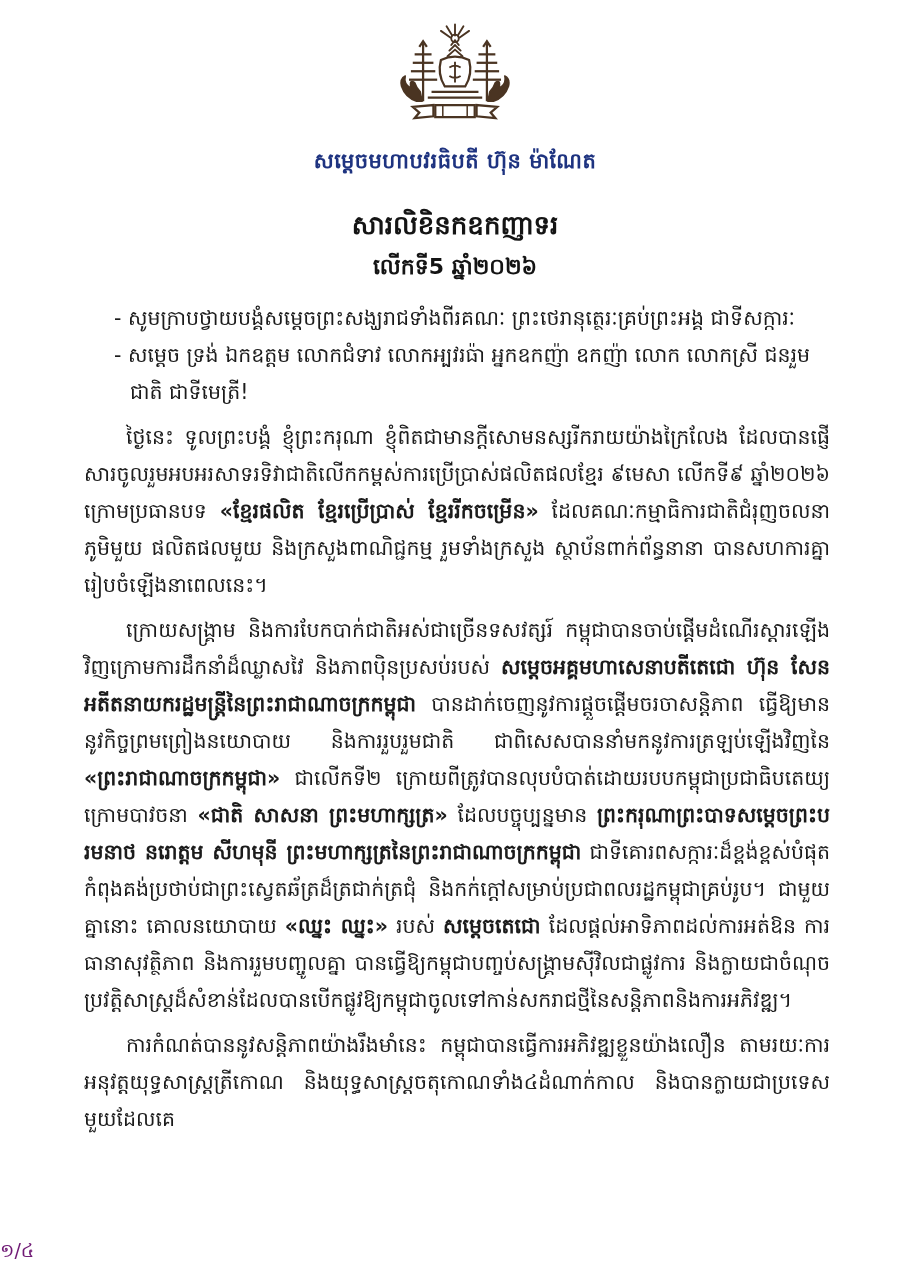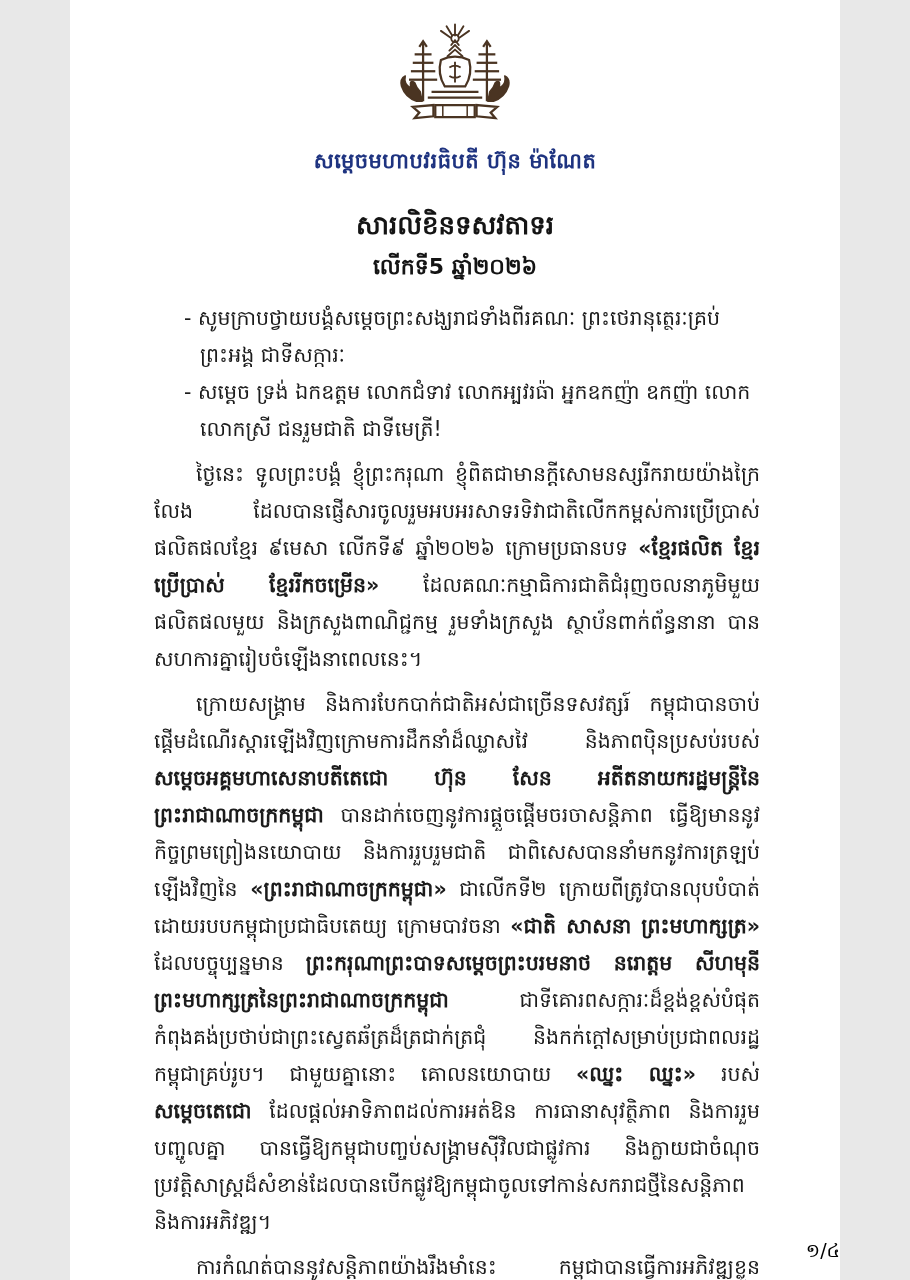--- a/index.html
+++ b/index.html
@@ -1,18 +1,18 @@
 <!DOCTYPE html>
 <html lang="km"><head>
 <meta charset="utf-8">
 <style>
   html,body{margin:0;padding:0;background:#e8e8e8;}
   .page{
     position:relative;
-    width:770px;height:1280px;
+    width:910px;height:1280px;
     margin:0 auto;
     background:#ffffff;
     overflow:hidden;
     font-family:"DejaVu Sans", sans-serif;
     color:#1b1b1b;
     --lh-color:#1e3380;
     --emblem-color:#4a3422;
   }
   .emblem-wrap{ text-align:center; padding-top:22px; height:108px; }
   .emblem-wrap svg{ display:inline-block; }
@@ -54,23 +54,23 @@
   .para.address{
     font-weight:bold;
     font-style:italic;
     text-align:left;
     margin-top:12px;
   }
   .page-number{
     position:absolute;
     left:0; right:0;
     bottom:14px;
-    text-align:right;
+    text-align:left;
     font-size:19px;
-    color:#000000;
+    color:#701a75;
   }
 </style>
 </head>
 <body>
 
 <div class="page" style="--lh-color: #1e3380; color: rgb(27, 27, 27);">
 
   <div class="emblem-wrap">
     
     <svg width="122" height="106" viewBox="0 0 130 112" aria-hidden="true">
@@ -123,21 +123,21 @@
         <path d="M52 88 L52 101 M78 88 L78 101" stroke-width="1.6"></path>
       </g>
     </svg>
   </div>
 
   <header class="letterhead">
     <div class="lh-line">សម្ដេចមហាបវរធិបតី ហ៊ុន ម៉ាណែត</div>
   </header>
 
   <section class="title-block">
-    <div class="title-line main">សារលិខិនទសវតាទរ</div>
+    <div class="title-line main">សារលិខិនកឧកញាទរ</div>
     <div class="title-line">លើកទី5 ឆ្នាំ២០២៦</div>
   </section>
 
   <section class="salutation" id="salutation">
       <div class="sal-item">- សូមក្រាបថ្វាយបង្គំសម្ដេចព្រះសង្ឃរាជទាំងពីរគណៈ ព្រះថេរានុត្ថេរៈគ្រប់ព្រះអង្គ ជាទីសក្ការៈ</div>
       <div class="sal-item">- សម្ដេច ទ្រង់ ឯកឧត្តម លោកជំទាវ លោកអ្បវរធ៉ា អ្នកឧកញ៉ា ឧកញ៉ា លោក លោកស្រី ជនរួមជាតិ ជាទីមេត្រី!</div>
     </section>
 
   <section class="body-text" id="bodyText">
       <div class="para"><span>ថ្ងៃនេះ ទូលព្រះបង្គំ ខ្ញុំព្រះករុណា ខ្ញុំពិតជាមានក្ដីសោមនស្សរីករាយយ៉ាងក្រៃលែង ដែលបានផ្ញើសារចូលរួមអបអរសាទរទិវាជាតិលើកកម្ពស់ការប្រើប្រាស់ផលិតផលខ្មែរ ៩មេសា លើកទី៩ ឆ្នាំ២០២៦ ក្រោមប្រធានបទ </span><span class="b">«ខ្មែរផលិត ខ្មែរប្រើប្រាស់ ខ្មែររីកចម្រើន»</span><span> ដែលគណៈកម្មាធិការជាតិជំរុញចលនាភូមិមួយ ផលិតផលមួយ និងក្រសួងពាណិជ្ជកម្ម រួមទាំងក្រសួង ស្ថាប័នពាក់ព័ន្ធនានា បានសហការគ្នារៀបចំឡើងនាពេលនេះ។</span></div>

